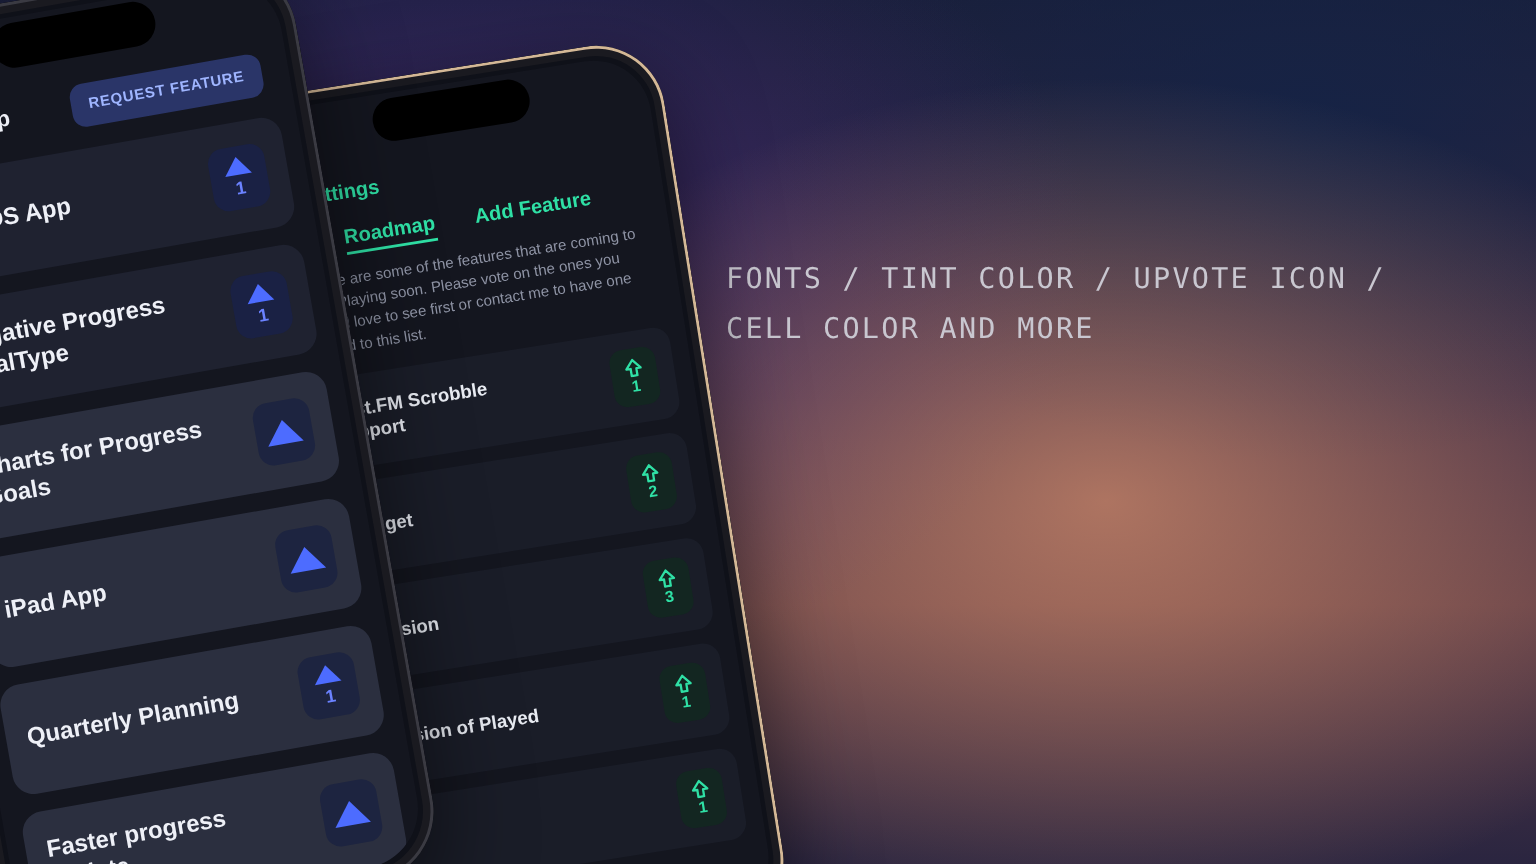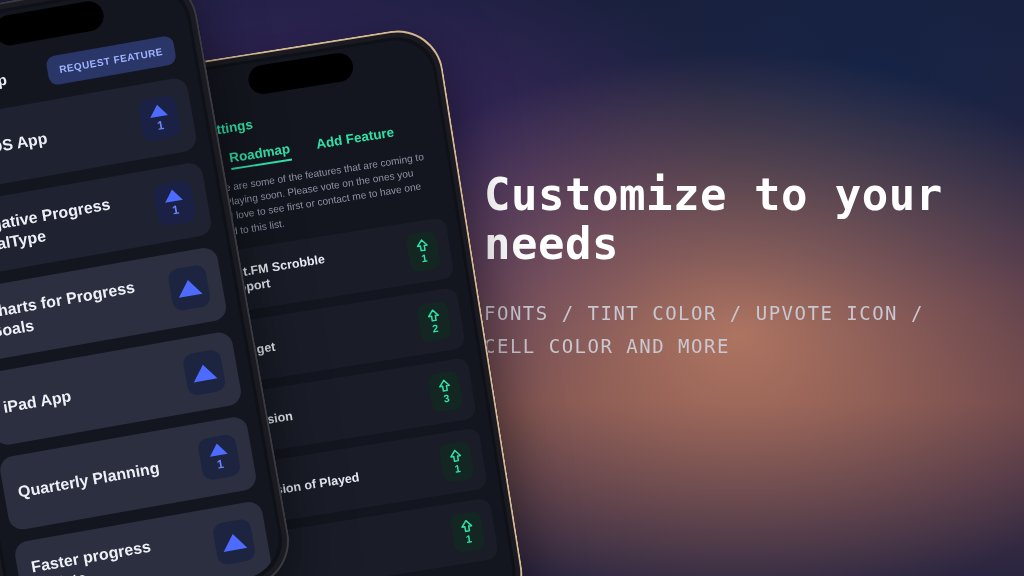--- a/index.html
+++ b/index.html
@@ -345,15 +345,14 @@
     <div class="cell light">
       <div class="cell-title">Faster progress update</div>
       <div class="upvote blue-light big">
         <div class="tri"></div>
       </div>
     </div>
   </div>
 </div>
 
 <div class="marketing">
-  <h1>Customize to your needs</h1>
   <p>Fonts / Tint Color / Upvote Icon / Cell Color and more</p>
 </div>
 
 </body></html>

